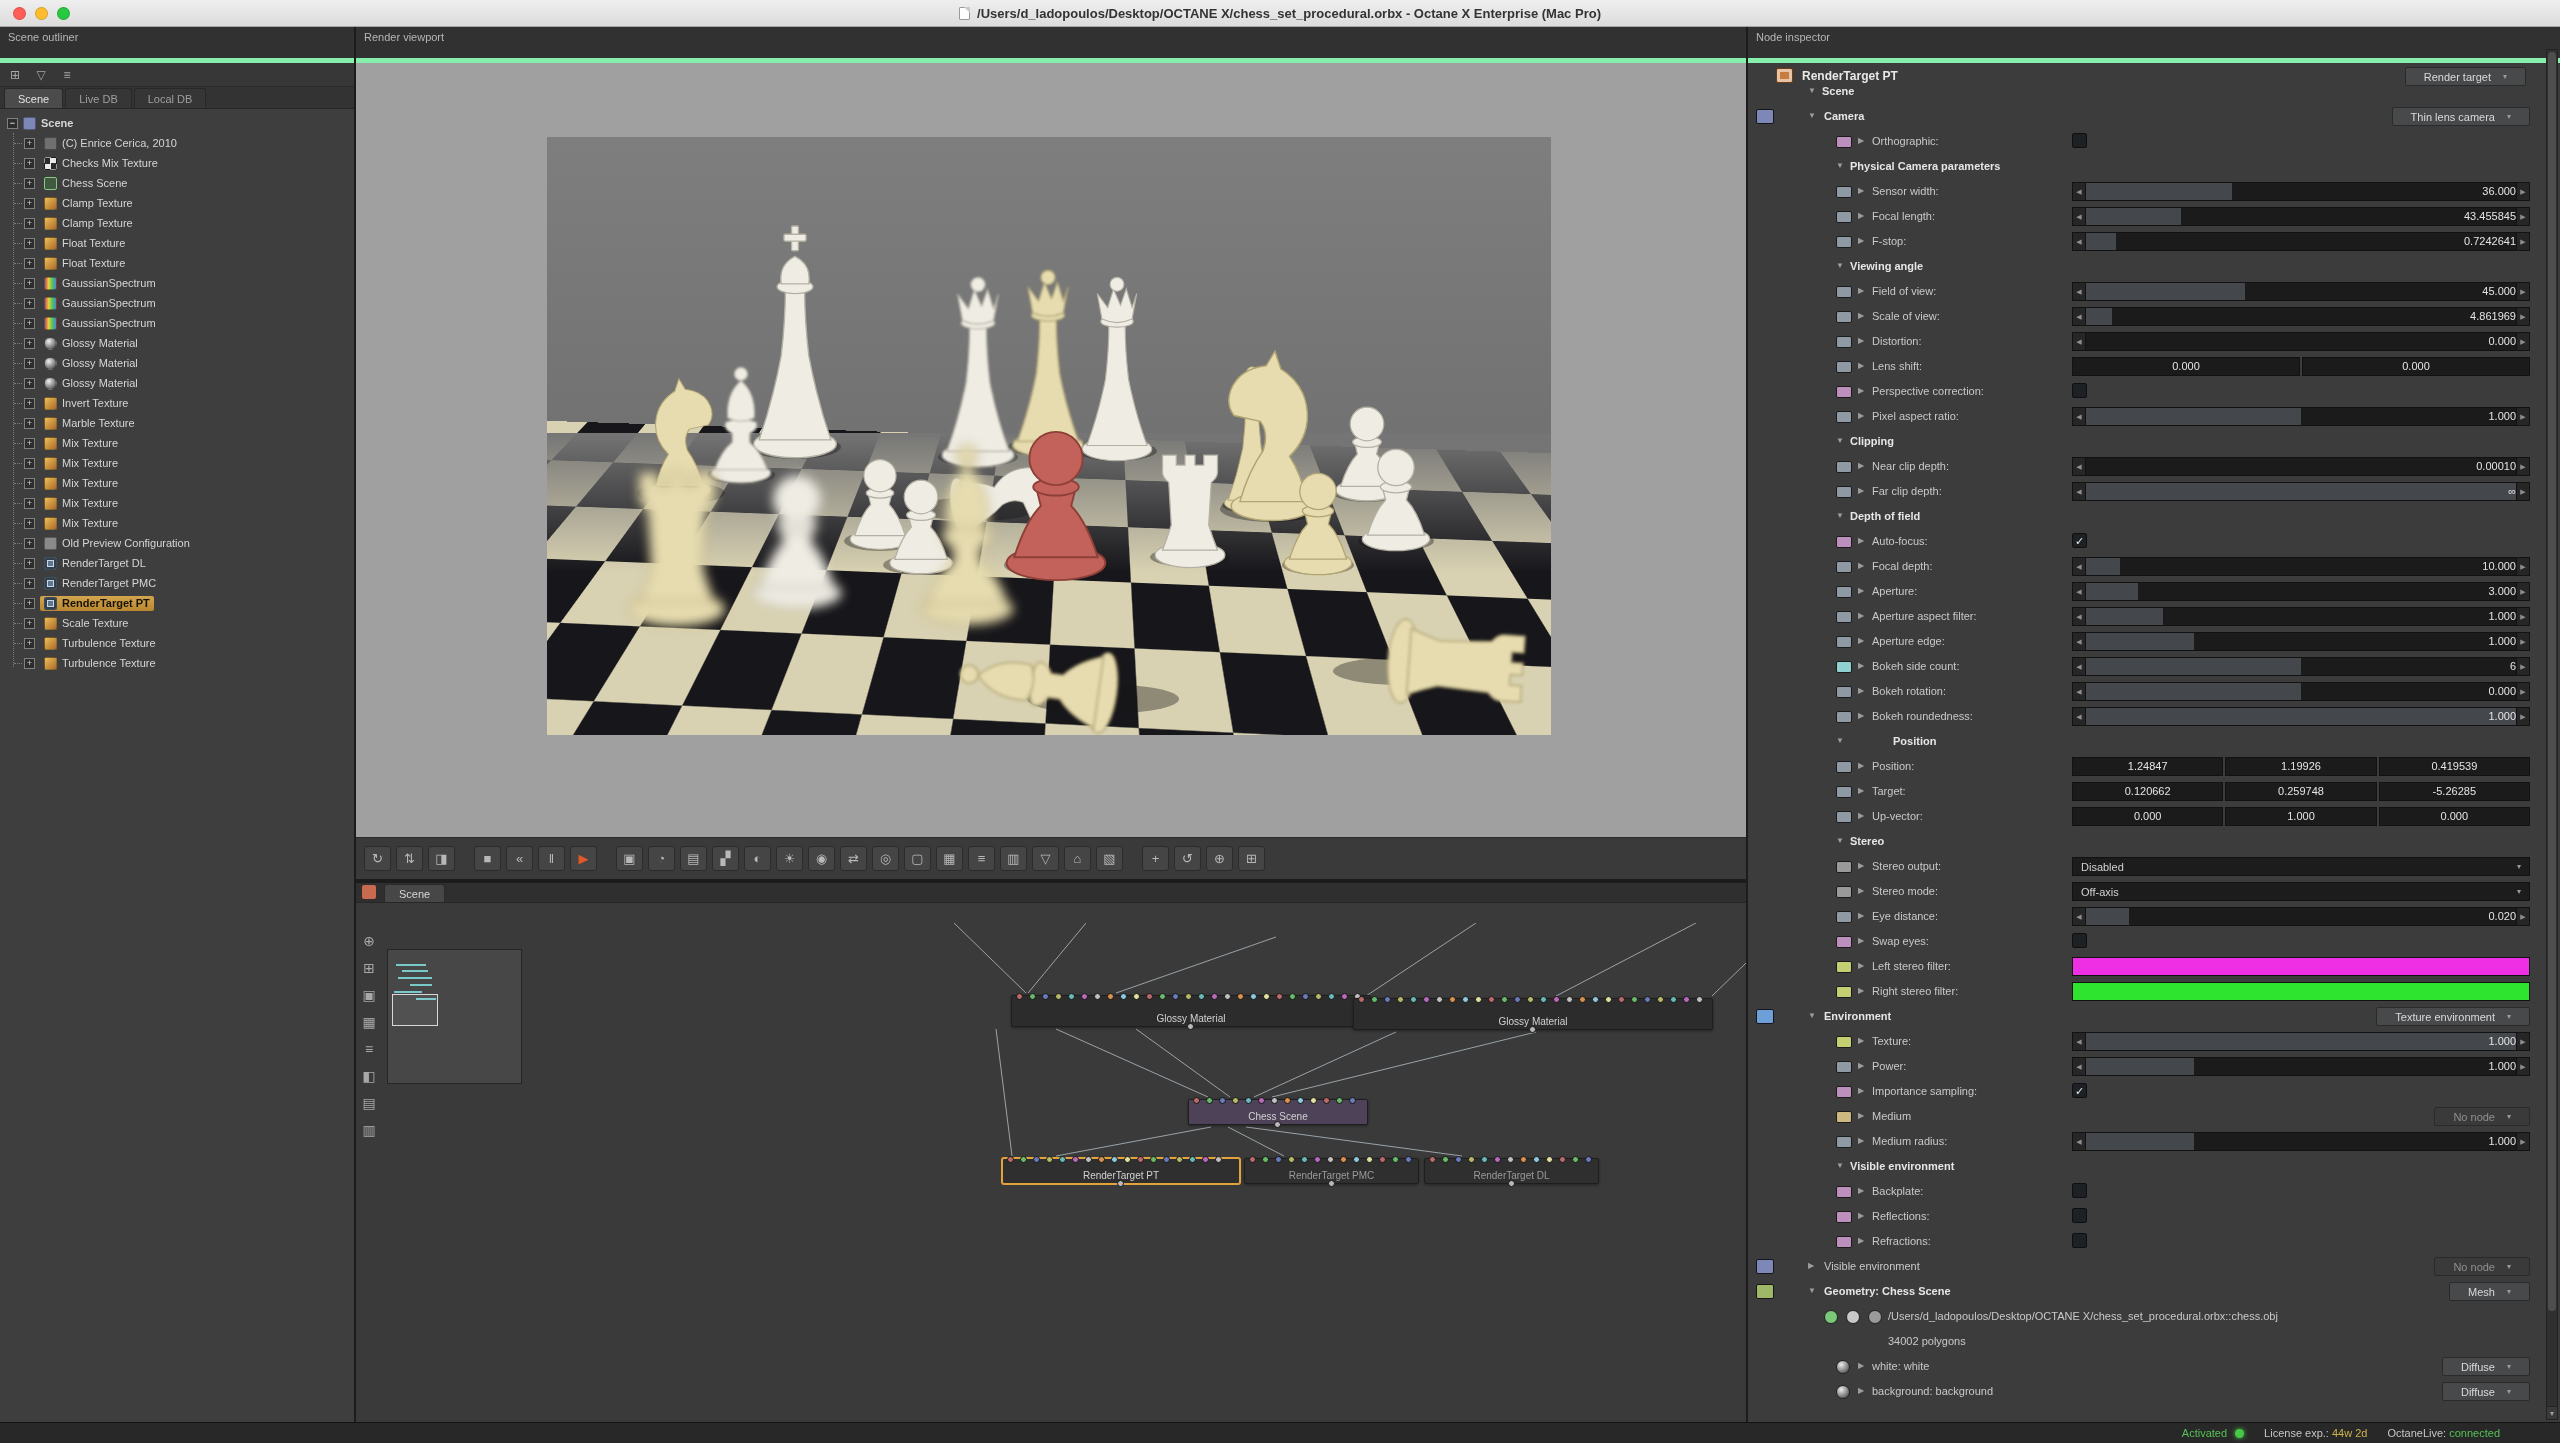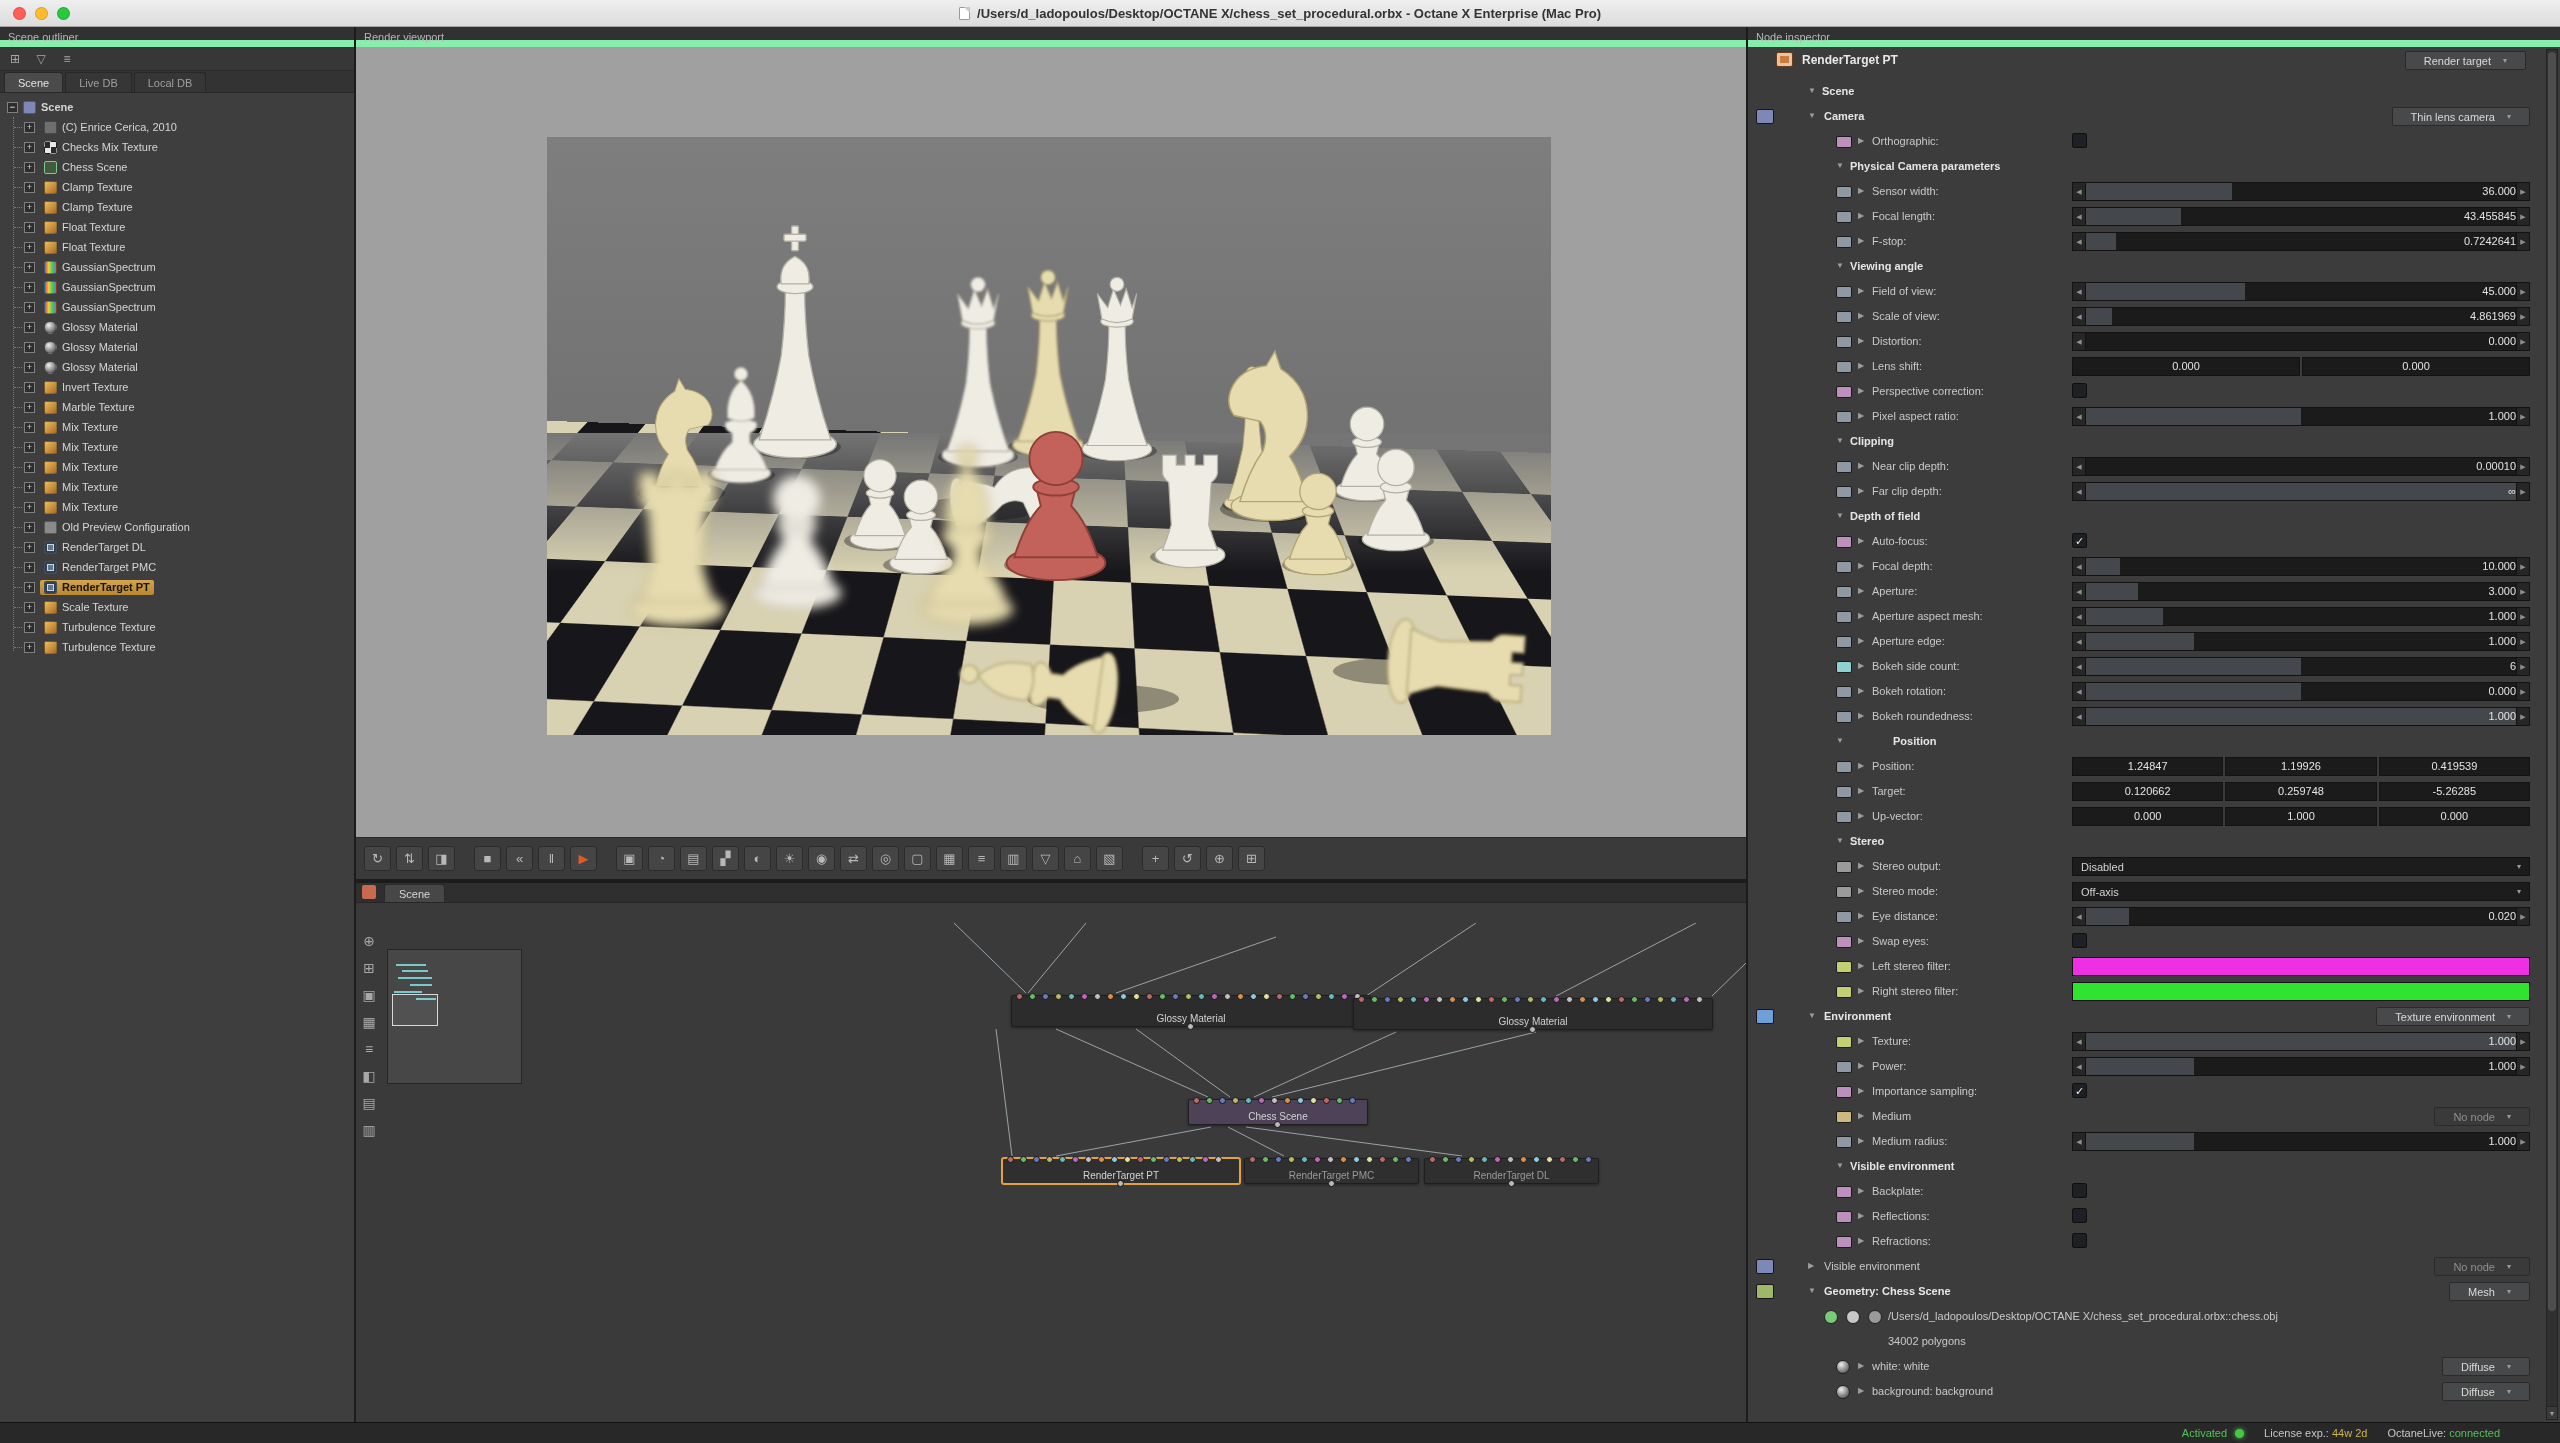--- a/index.html
+++ b/index.html
@@ -8,21 +8,21 @@
 
 .titlebar{position:absolute;left:0;top:0;width:2560px;height:27px;
   background:linear-gradient(#efefef,#dcdcdc);border-bottom:1px solid #a6a6a6;
   display:flex;align-items:center;justify-content:center;font-size:13px;font-weight:bold;color:#333;}
 .lights{position:absolute;left:13px;top:7px;display:flex;gap:9px;}
 .light{width:13px;height:13px;border-radius:50%;border:1px solid rgba(0,0,0,.15);}
 .doc{width:11px;height:13px;background:#fff;border:1px solid #9a9a9a;border-radius:1px;margin-right:7px;position:relative;}
 .doc::after{content:"";position:absolute;right:-1px;top:-1px;border:3px solid #c9c9c9;border-left-color:transparent;border-bottom-color:transparent;}
 
 .app{position:absolute;top:27px;bottom:21px;left:0;right:0;background:#1c1c1c;}
-.panel-header{height:20px;background:#313131;border-bottom:7px solid #86efac;color:#b6b6b6;
+.panel-header{height:36px;background:#313131;border-bottom:5px solid #86efac;color:#b6b6b6;
   font-size:11px;line-height:20px;padding-left:8px;}
 
 .outliner{position:absolute;left:0;top:0;width:356px;bottom:0;background:#3e3e3e;border-right:2px solid #1c1c1c;}
 .o-toolbar{height:24px;background:#373737;border-bottom:1px solid #2a2a2a;display:flex;align-items:center;gap:8px;padding-left:6px;}
 .o-toolbar .gl{color:#a8a8a8;font-size:12px;width:18px;text-align:center;}
 .o-tabs{height:22px;background:#333;display:flex;align-items:flex-end;gap:2px;padding-left:4px;border-bottom:1px solid #272727;}
 .otab{height:20px;padding:0 13px;font-size:11px;color:#9f9f9f;background:#363636;border:1px solid #282828;border-bottom:none;
   border-radius:3px 3px 0 0;display:flex;align-items:center;}
 .otab.active{background:#4b4b4b;color:#e2e2e2;}
 .tree{position:relative;padding-top:4px;}
@@ -909,21 +909,21 @@
                 <div class="fill" style="width: 12%;"></div>
                 <span class="val">3.000</span>
               </div>
               <span class="cap">▶</span>
             </div>
           </div>
         </div>
         <div class="insp-row">
           <span class="chip" style="background: rgb(143, 153, 163);"></span>
           <span class="tri" style="left: 110px;">▶</span>
-          <span class="lbl" style="left: 124px;">Aperture aspect mesh:</span>
+          <span class="lbl" style="left: 124px;">Aperture aspect filter:</span>
           <div class="ctrl">
             <div class="sld">
               <span class="cap">◀</span>
               <div class="trk">
                 <div class="fill" style="width: 18%;"></div>
                 <span class="val">1.000</span>
               </div>
               <span class="cap">▶</span>
             </div>
           </div>

